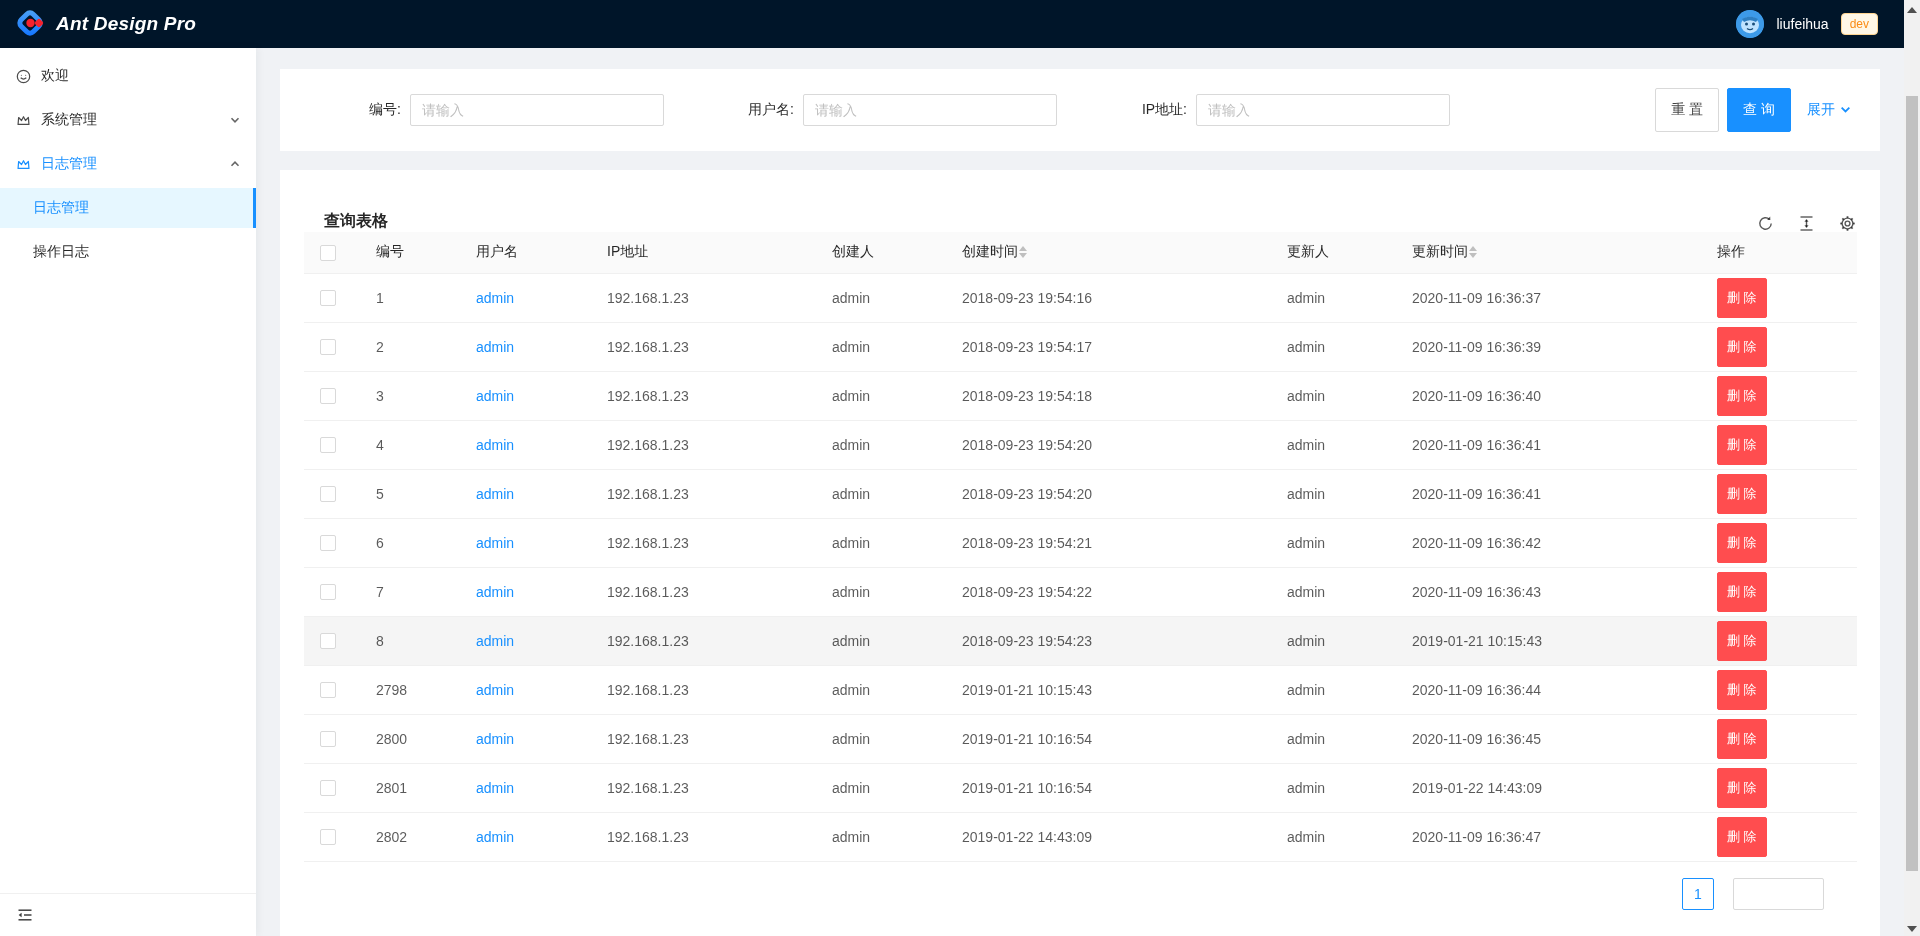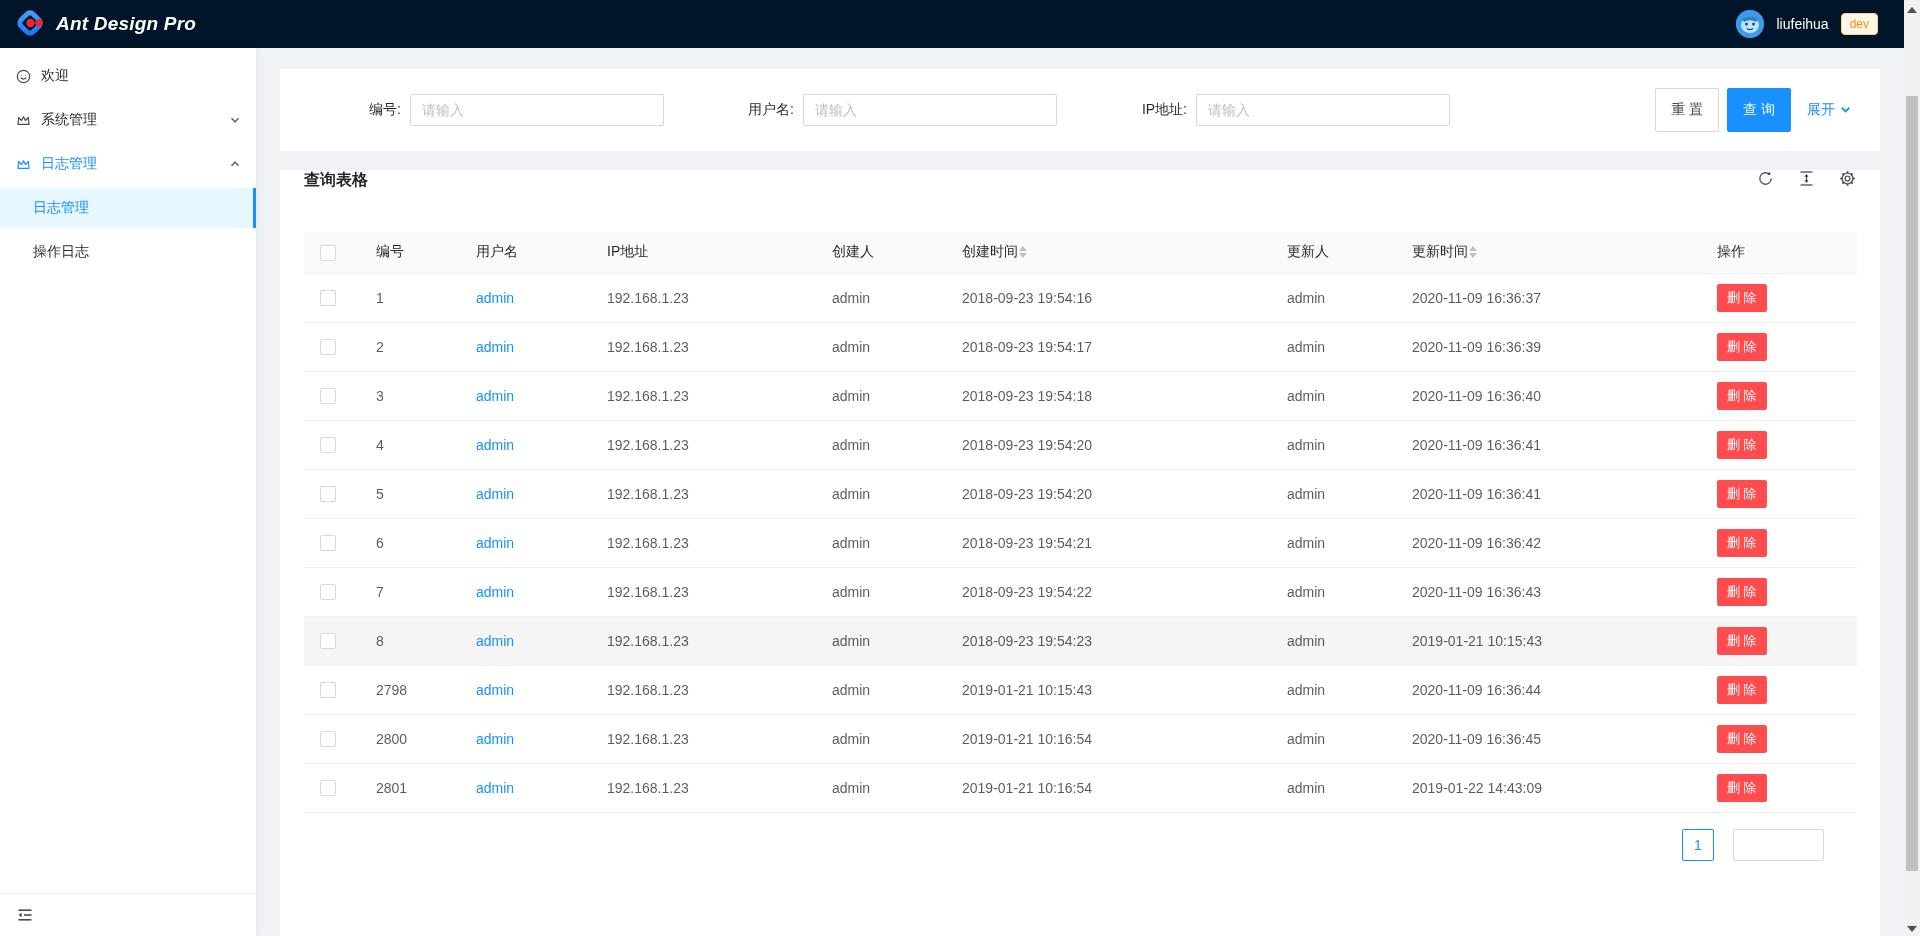--- a/index.html
+++ b/index.html
@@ -52,21 +52,21 @@
   .sf-actions { margin-left:auto; display:flex; align-items:center; gap:8px; }
   .btn { height:44px; border-radius:2px; font-size:14px; cursor:pointer;
     font-family:inherit; display:inline-flex; align-items:center; justify-content:center; }
   .btn-default { background:#fff; border:1px solid #d9d9d9; color:rgba(0,0,0,.75);
     padding:0 15px; }
   .btn-primary { background:#1890ff; border:1px solid #1890ff; color:#fff; padding:0 15px; }
   .expand-link { color:#1890ff; display:inline-flex; align-items:center; gap:5px;
     cursor:pointer; margin-left:8px; }
 
   .table-card { background:#fff; min-height:800px; }
-  .toolbar { height:62px; display:flex; align-items:flex-start; padding:0 24px; }
+  .toolbar { height:62px; display:flex; align-items:flex-end; padding:0 24px;margin-left:20px; }
   .table-title { font-size:16px; font-weight:600; color:rgba(0,0,0,.85); }
   .toolbar-icons { margin-left:auto; display:flex; align-items:center; gap:24px;
     color:rgba(0,0,0,.65); }
   .tool-icon { cursor:pointer; display:inline-flex; }
 
   table.grid { width:1553px; margin:0 24px; border-collapse:collapse; table-layout:fixed; }
   .grid th { background:#fafafa; height:41px; padding:0 16px; text-align:left;
     font-weight:500; color:rgba(0,0,0,.85); border-bottom:1px solid #f0f0f0;
     font-size:14px; }
   .grid td { height:49px; padding:0 16px; border-bottom:1px solid #f0f0f0;
@@ -74,21 +74,21 @@
   .row-hovered td { background:#f5f5f5; }
   .th-flex { display:inline-flex; align-items:center; gap:1px; cursor:pointer; }
   .sorter { display:inline-flex; flex-direction:column; gap:2px; }
   .caret-up { width:0; height:0; border-left:4px solid transparent;
     border-right:4px solid transparent; border-bottom:5px solid #bfbfbf; }
   .caret-down { width:0; height:0; border-left:4px solid transparent;
     border-right:4px solid transparent; border-top:5px solid #bfbfbf; }
   .checkbox { width:16px; height:16px; display:inline-block; background:#fff;
     border:1px solid #d9d9d9; border-radius:2px; cursor:pointer; vertical-align:middle; }
   .link { color:#1890ff; text-decoration:none; cursor:pointer; }
-  .delete-btn { background:#ff4d4f; border:1px solid #ff4d4f; color:#fff; height:28px;
+  .delete-btn { background:#ff4d4f; border:1px solid #ff4d4f; color:#fff; height:40px;
     padding:0 9px; border-radius:2px; font-size:13px; cursor:pointer; font-family:inherit; }
 
   .pagination { display:flex; justify-content:flex-end; align-items:flex-start; gap:19px;
     margin:16px 56px 0 24px; }
   .page-item-active { width:32px; height:32px; border:1px solid #1890ff; border-radius:2px;
     background:#fff; color:#1890ff; display:flex; align-items:center; justify-content:center;
     cursor:pointer; }
   .page-size-select { width:91px; height:32px; border:1px solid #d9d9d9; border-radius:2px;
     background:#fff; cursor:pointer; }
 
@@ -431,20 +431,31 @@
     <td><span class="checkbox"></span></td>
     <td>2801</td>
     <td><a class="link">admin</a></td>
     <td>192.168.1.23</td>
     <td>admin</td>
     <td>2019-01-21 10:16:54</td>
     <td>admin</td>
     <td>2019-01-22 14:43:09</td>
     <td><button class="delete-btn">删 除</button></td>
   </tr>
+                <tr>
+    <td><span class="checkbox"></span></td>
+    <td>2802</td>
+    <td><a class="link">admin</a></td>
+    <td>192.168.1.23</td>
+    <td>admin</td>
+    <td>2019-01-22 14:43:09</td>
+    <td>admin</td>
+    <td>2020-11-09 16:36:47</td>
+    <td><button class="delete-btn">删 除</button></td>
+  </tr>
               </tbody>
           </table>
 
           <div class="pagination">
             <span class="page-item-active">1</span>
             <span class="page-size-select"></span>
           </div>
         </section>
       </main>
     </div>

